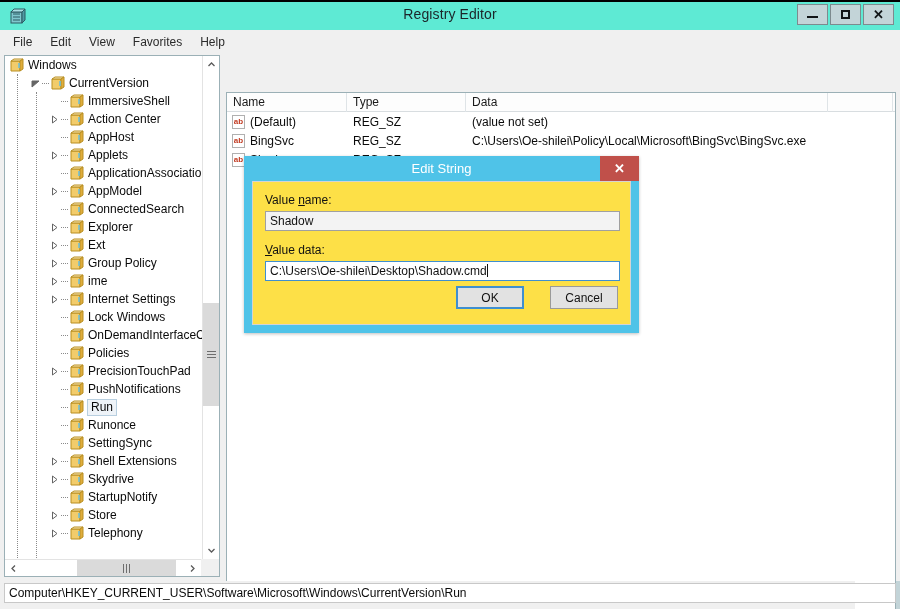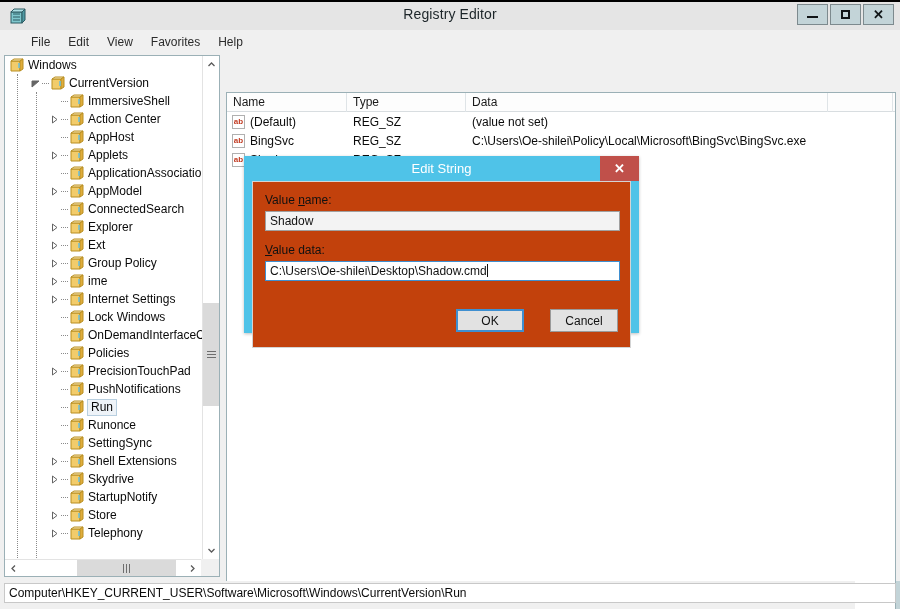--- a/index.html
+++ b/index.html
@@ -14,21 +14,21 @@
     position: relative;
     width: 900px; height: 609px;
     background: #c3d4d8;
     overflow: hidden;
   }
 
   
   .titlebar {
     position: absolute; left: 0; top: 0;
     width: 900px; height: 30px;
-    background: #e5e5e5;
+    background: #5eead4;
     border-top: 2px solid #000;
   }
   .titlebar-icon {
     position: absolute; left: 8px; top: 6px;
     width: 18px; height: 18px;
   }
   .titlebar-title {
     position: absolute; left: 0; top: 4px;
     width: 900px; text-align: center;
     font-size: 14px; color: #1c2529;
@@ -49,21 +49,21 @@
   .winbtn .glyph-min { width: 11px; height: 2px; background: #101416; margin-top: 5px; }
   .winbtn .glyph-max { width: 9px; height: 9px; border: 2px solid #101416; }
   .winbtn .glyph-close { font-size: 13px; font-weight: bold; line-height: 1; }
 
   
   .menubar {
     position: absolute; left: 0; top: 30px;
     width: 900px; height: 23px;
     background: #f0f0f0;
     display: flex; align-items: center;
-    padding-left: 22px;
+    padding-left: 4px;
   }
   .menuitem {
     font-size: 12px; color: #2b2b2b;
     padding: 2px 9px;
   }
 
   
   .content {
     position: absolute; left: 0; top: 53px;
     width: 900px; height: 528px;
@@ -245,22 +245,22 @@
   }
   .dlg-close {
     position: absolute; right: 0; top: 0;
     width: 39px; height: 25px;
     background: #c0504a;
     color: #ffffff; font-size: 13px; font-weight: bold;
     display: flex; align-items: center; justify-content: center;
   }
   .dlg-body {
     position: absolute; left: 8px; top: 25px;
-    width: 379px; height: 167px;
-    background: #c2410c;
+    width: 379px; height: 144px;
+    background: #fde047;
     border: 1px solid #d4d4d4;
     padding: 11px 12px 0 12px;
   }
   .dlg-label {
     font-size: 12px; color: #111111;
     margin-bottom: 4px;
   }
   .dlg-label u { text-decoration: underline; }
   .dlg-input {
     width: 355px; height: 20px;

